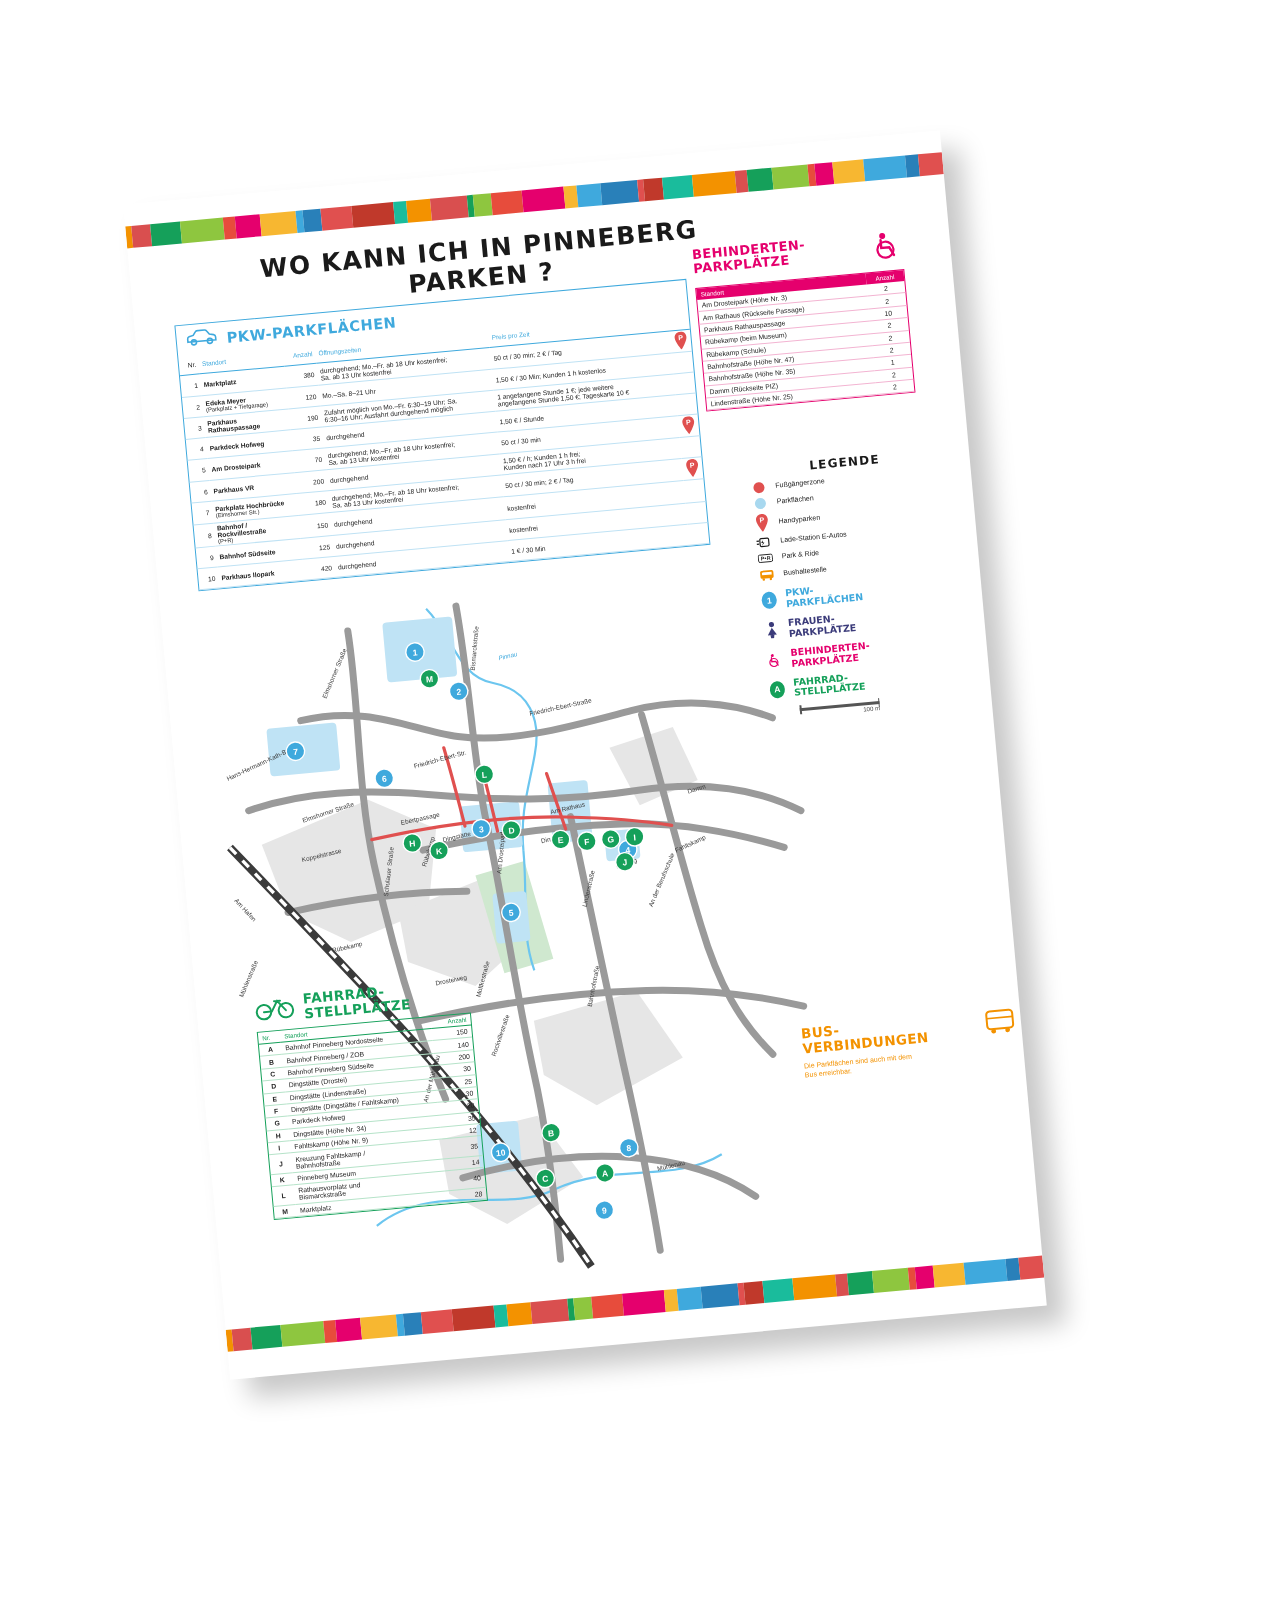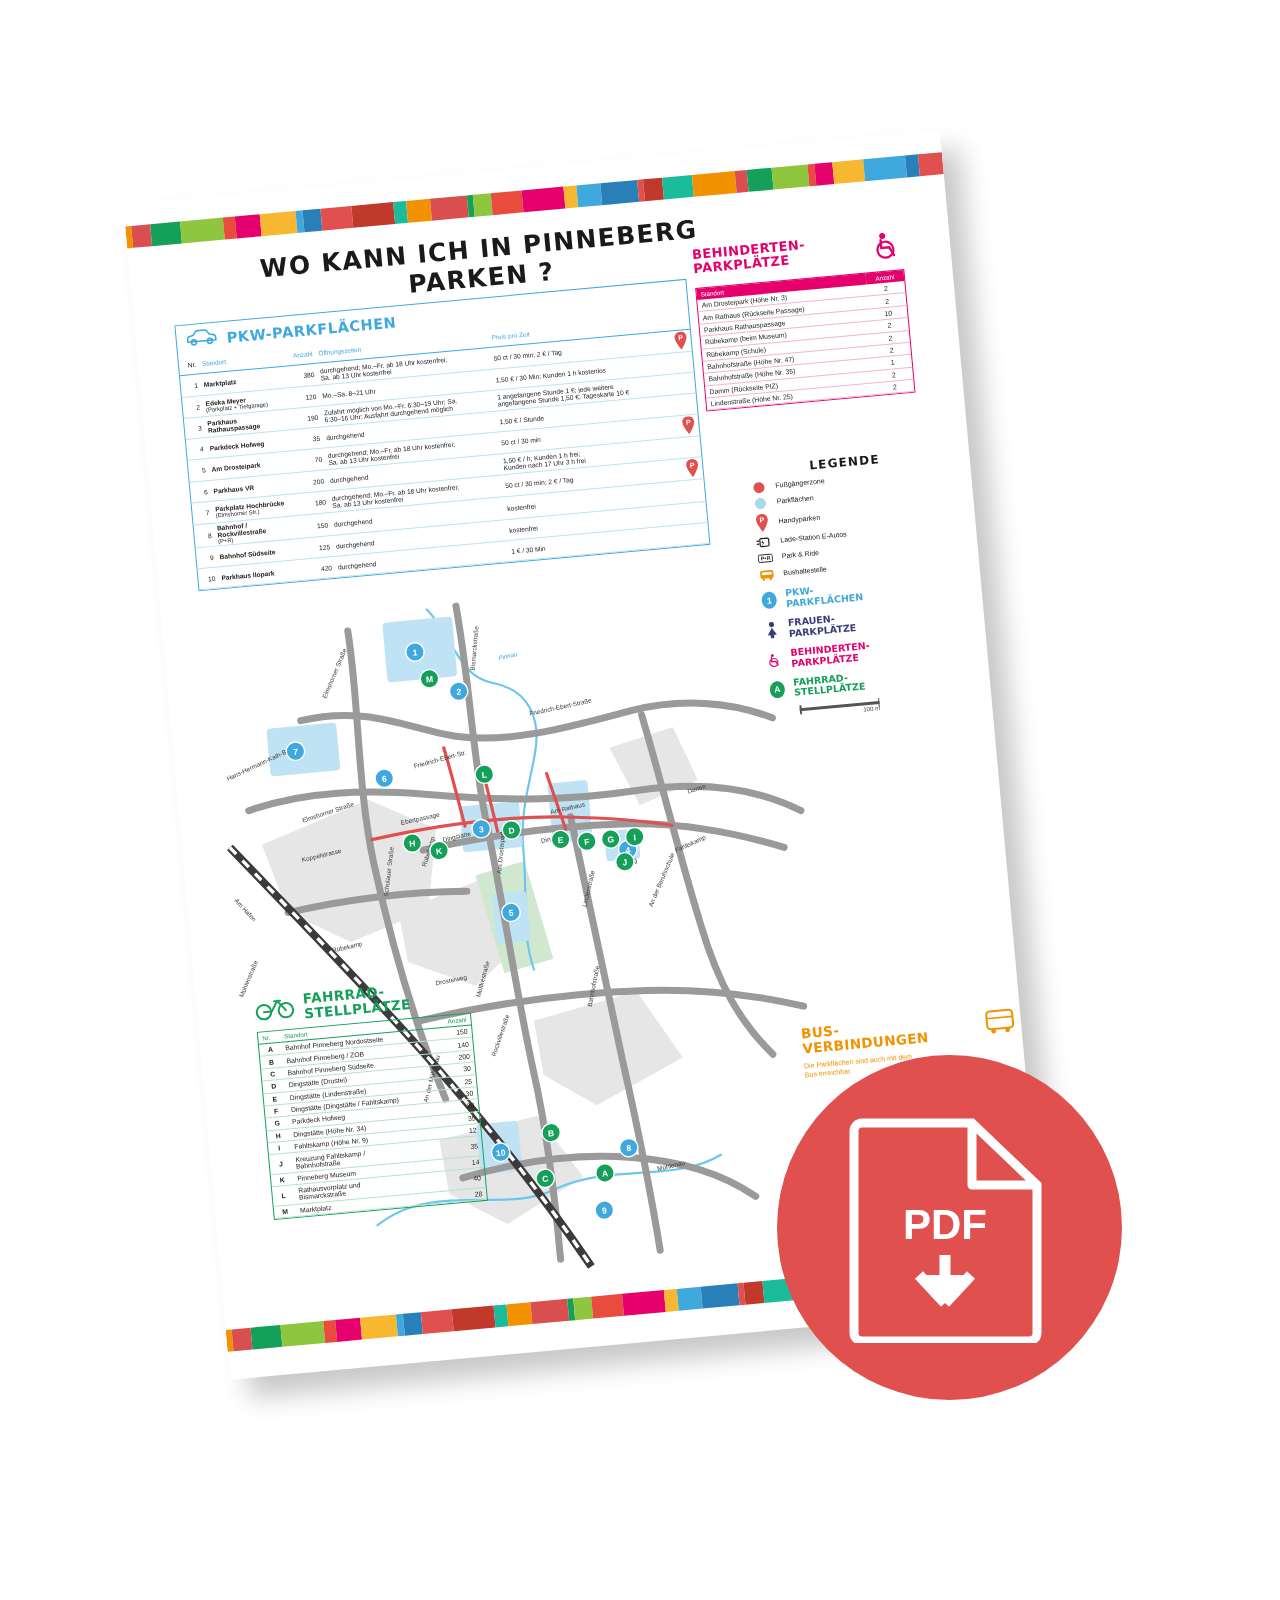--- a/index.html
+++ b/index.html
@@ -719,22 +719,13 @@
               <circle cx="23" cy="22" r="2.4" fill="#f39200"></circle>
             </svg>
           </span>
         </div>
         <div class="p" id="bus-text">Die Parkflächen sind auch mit dem<br>Bus erreichbar.</div>
       </div>
 
     </div>
   </div>
 
-  <div id="pdf-badge">
-    <svg width="215" height="230" viewBox="0 0 215 230">
-      <path d="M20 10 h110 l65 62 v148 a8 8 0 0 1 -8 8 H20 a8 8 0 0 1 -8 -8 V18 a8 8 0 0 1 8 -8 z" fill="none" stroke="#ffffff" stroke-width="9"></path>
-      <path d="M130 10 v62 h65" fill="none" stroke="#ffffff" stroke-width="9" stroke-linejoin="round"></path>
-      <text x="103" y="126" text-anchor="middle" font-family="Liberation Sans, sans-serif" font-size="42" font-weight="bold" fill="#ffffff" id="pdf-label-text">PDF</text>
-      <path d="M103 142 v42 M103 190 l-26 -28 M103 190 l26 -28" fill="none" stroke="#ffffff" stroke-width="11" stroke-linecap="butt"></path>
-      <path d="M77 162 h52 l-26 28 z" fill="#ffffff"></path>
-    </svg>
-  </div>
 </div>
 
 </body></html>

